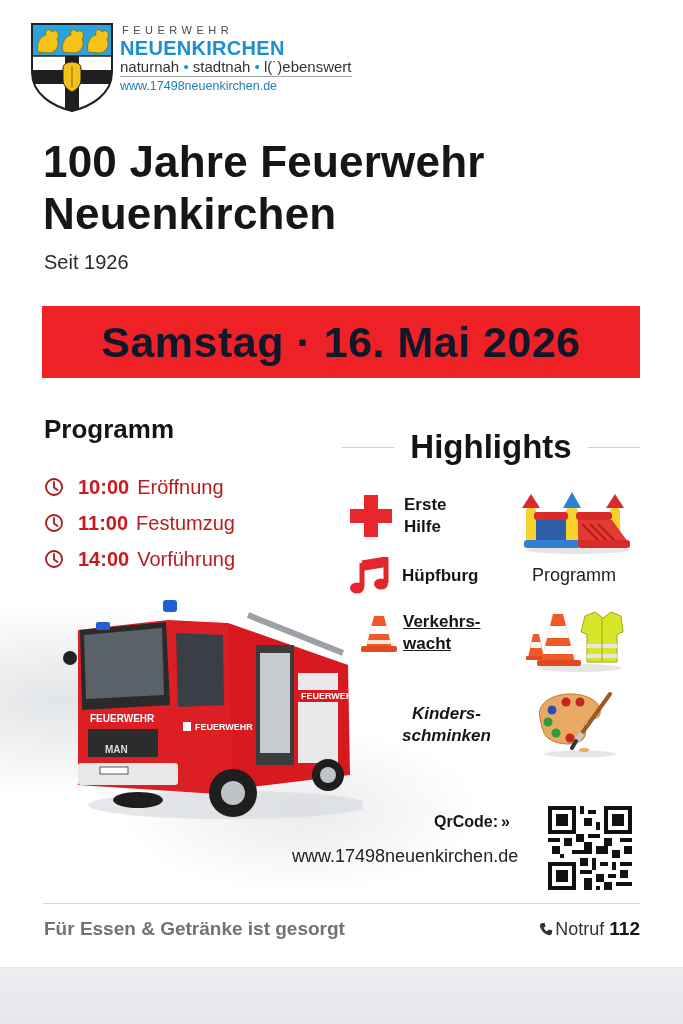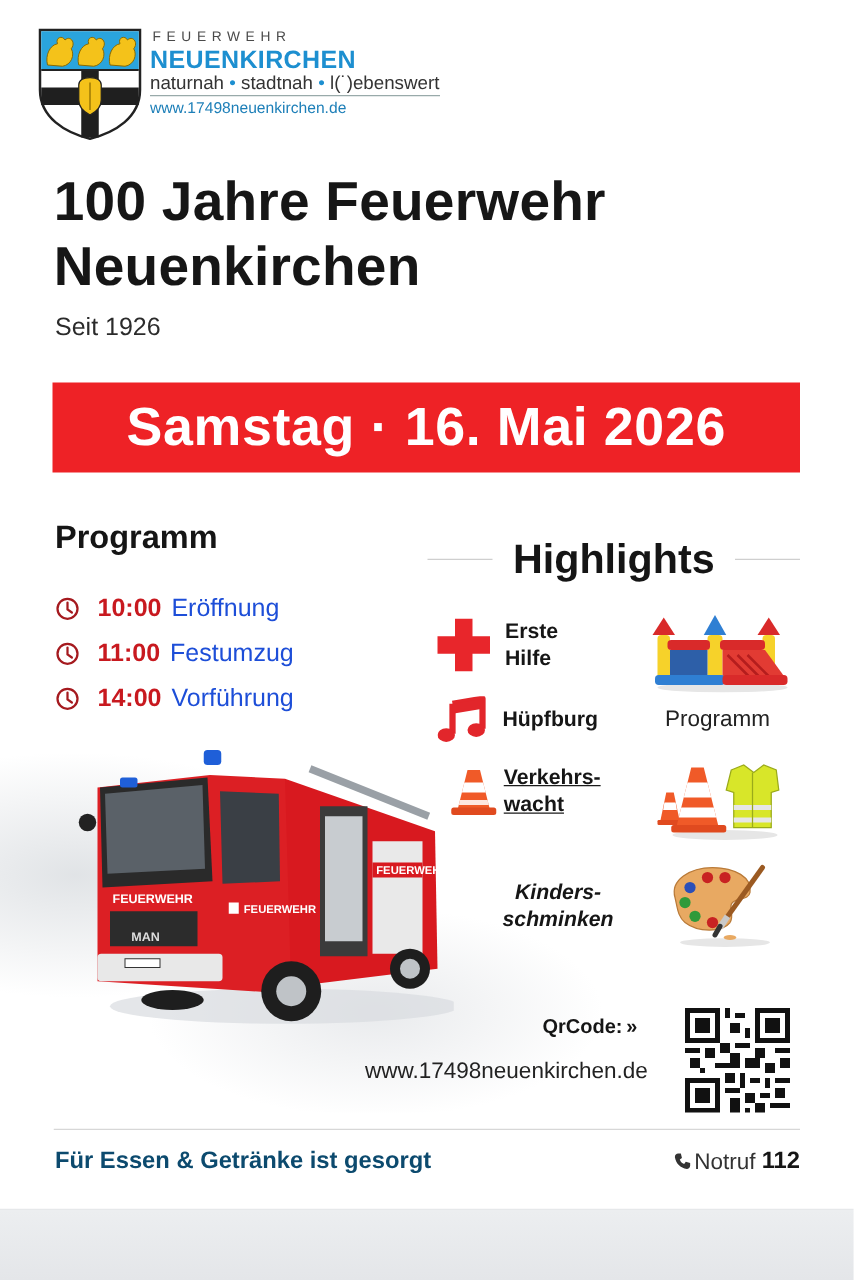--- a/index.html
+++ b/index.html
@@ -29,51 +29,51 @@
   .logo-tagline .dot { color: #1d8fd0; }
   .logo-url { font-size: 12.5px; color: #1d7fb8; line-height: 17px; margin-top: 1px; }
 
   
   .title { position: absolute; left: 43px; top: 136px; font-size: 44px; font-weight: bold; line-height: 52px; color: #161616; letter-spacing: 0.2px; }
   .subtitle { position: absolute; left: 44px; top: 251px; font-size: 20px; color: #2b2b2b; }
 
   
   .date-banner {
     position: absolute; left: 42px; top: 306px; width: 598px; height: 72px;
-    background: #ee2226; color: #ffffff; font-size: 43px; font-weight: bold;
+    background: #ee2226; color: #0f172a; font-size: 43px; font-weight: bold;
     display: flex; align-items: center; justify-content: center; letter-spacing: 0.5px;
   }
 
   
   .program { position: absolute; left: 44px; top: 414px; }
   .program h2 { font-size: 26px; font-weight: bold; color: #151515; margin-bottom: 24px; }
   .prog-item { display: flex; align-items: center; height: 36px; font-size: 20px; }
   .prog-item .clock { width: 20px; height: 20px; margin-right: 14px; }
   .prog-item .time { color: #c8191f; font-weight: bold; margin-right: 8px; }
-  .prog-item .label { color: #1d4ed8; }
+  .prog-item .label { color: #b91c1c; }
 
   
   .hl-head { position: absolute; left: 342px; top: 425px; width: 298px; height: 44px; display: flex; align-items: center; }
   .hl-head .rule { flex: 1; height: 1px; background: #cfcfcf; }
   .hl-head h2 { font-size: 33px; font-weight: bold; padding: 0 16px; color: #151515; }
 
   .hl-item { position: absolute; display: flex; align-items: center; }
   .hl-item .txt { font-size: 17px; font-weight: bold; line-height: 22px; color: #161616; }
   .hl-plain { position: absolute; font-size: 18px; color: #222; }
 
   
   .truck { position: absolute; left: 58px; top: 595px; width: 305px; height: 235px; }
 
   
   .qr-label { position: absolute; left: 434px; top: 813px; font-size: 16px; font-weight: bold; color: #151515; }
   .qr-url { position: absolute; left: 292px; top: 846px; font-size: 18px; color: #222; }
   .qr { position: absolute; left: 548px; top: 806px; width: 84px; height: 84px; }
 
   .divider { position: absolute; left: 43px; top: 903px; width: 597px; height: 1px; background: #d7d7d7; }
-  .food { position: absolute; left: 44px; top: 918px; font-size: 19px; font-weight: bold; color: #0c4a6e; }
+  .food { position: absolute; left: 44px; top: 918px; font-size: 19px; font-weight: bold; color: #737373; }
   .notruf { position: absolute; right: 43px; top: 918px; font-size: 18px; color: #333; display: flex; align-items: center; }
   .notruf .num { font-weight: bold; color: #161616; margin-left: 5px; font-size: 19px; }
   .notruf svg { width: 14px; height: 14px; margin-right: 2px; }
 </style>
 </head>
 <body>
 
 <div class="haze"></div>
 <div class="footer-band"></div>
 

